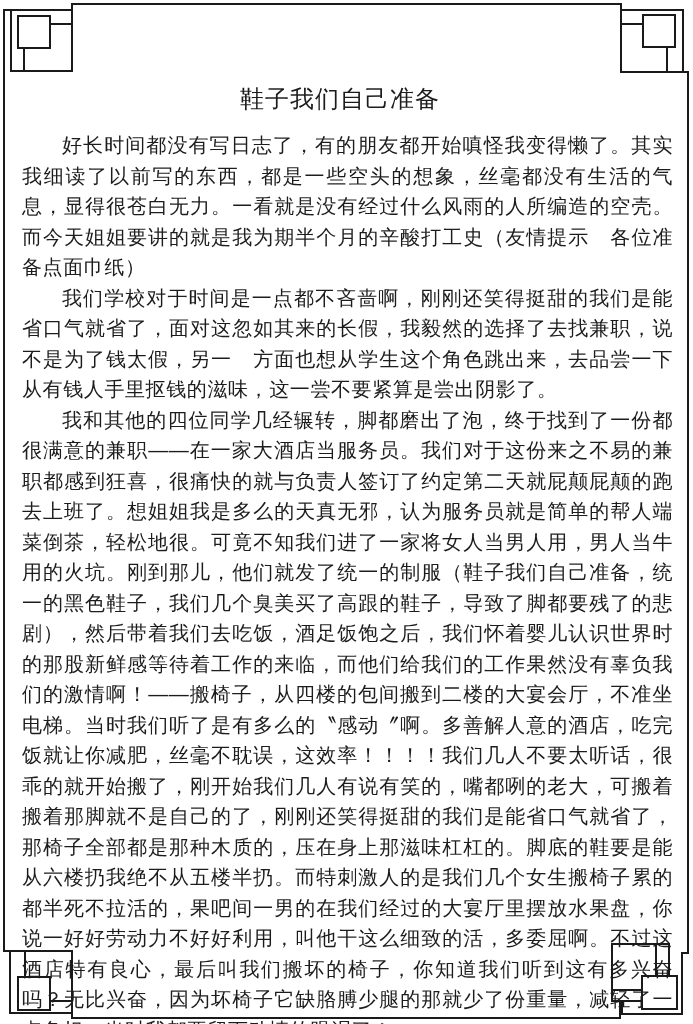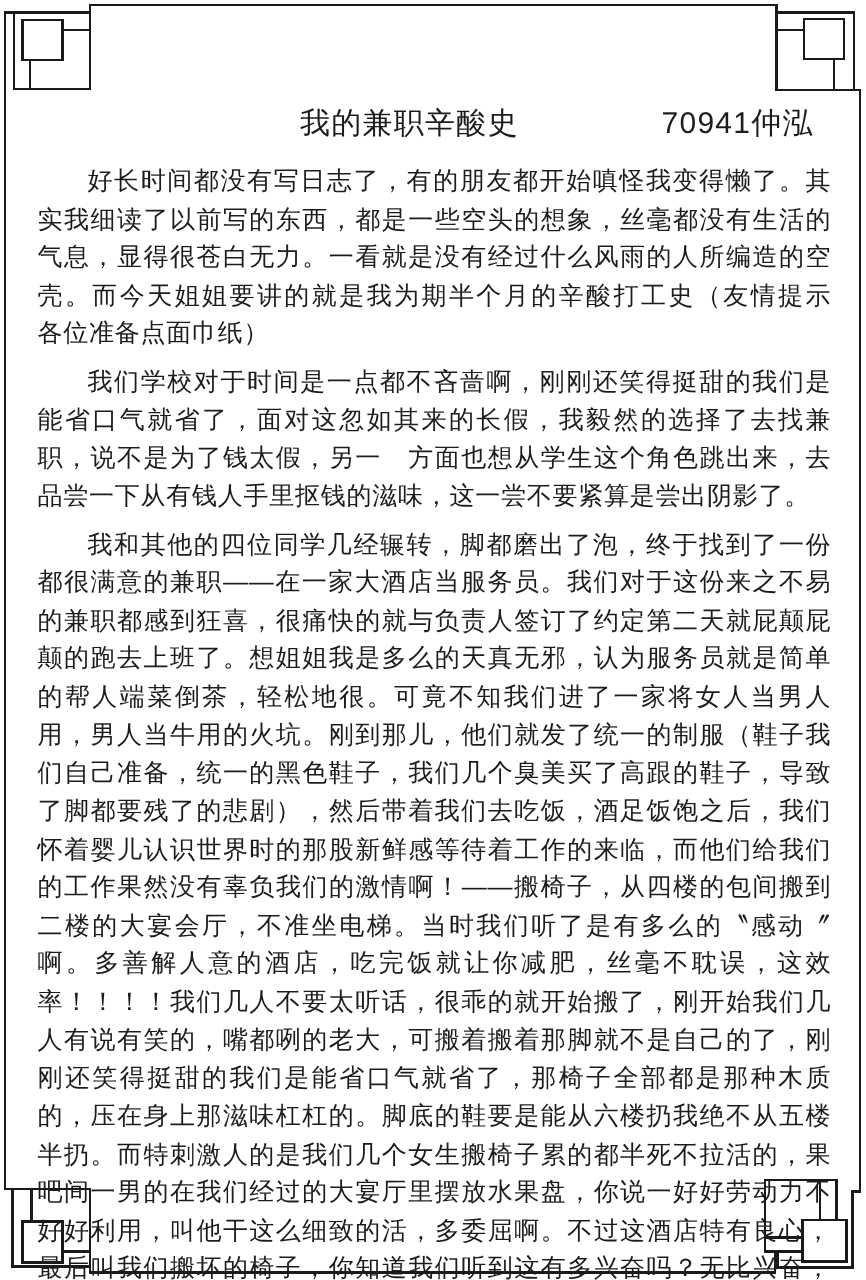--- a/index.html
+++ b/index.html
@@ -30,21 +30,21 @@
   .doc-title { font-weight:400; }
   .doc-author { font-weight:400; }
   .body-text {
     margin-top:16px;
     font-size:20px;
     line-height:30.5px;
     letter-spacing:0.6px;
     text-align:justify;
     text-justify:inter-ideograph;
   }
-  .body-text p { margin:8px; text-indent:2em; }
+  .body-text p { margin:0; text-indent:2em; }
 </style>
 </head>
 <body>
 
 <div class="page">
 
   <svg class="frame-svg" width="693" height="1024" viewBox="0 0 693 1024" fill="none" stroke="#1a1a1a" stroke-width="2" shape-rendering="crispEdges">
 
     <path d="M72,10 L72,4 L621,4 L621,10"></path>
 
@@ -79,22 +79,21 @@
       <rect x="612" y="944" width="57" height="57"></rect>
       <line x1="656" y1="944" x2="656" y2="976"></line>
       <line x1="612" y1="990" x2="642" y2="990"></line>
       <rect x="642" y="976" width="35" height="33" fill="#ffffff"></rect>
     </g>
   </svg>
 
   <div class="content">
 
     <div class="title-row">
-      <span class="doc-title">我的兼职辛酸史</span>
-      <span class="doc-author">70941仲泓</span>
+      <span class="doc-title">鞋子我们自己准备</span>
     </div>
 
     <div class="body-text">
       <p>好长时间都没有写日志了，有的朋友都开始嗔怪我变得懒了。其实我细读了以前写的东西，都是一些空头的想象，丝毫都没有生活的气息，显得很苍白无力。一看就是没有经过什么风雨的人所编造的空壳。而今天姐姐要讲的就是我为期半个月的辛酸打工史（友情提示　各位准备点面巾纸）</p>
       <p>我们学校对于时间是一点都不吝啬啊，刚刚还笑得挺甜的我们是能省口气就省了，面对这忽如其来的长假，我毅然的选择了去找兼职，说不是为了钱太假，另一　方面也想从学生这个角色跳出来，去品尝一下从有钱人手里抠钱的滋味，这一尝不要紧算是尝出阴影了。</p>
       <p>我和其他的四位同学几经辗转，脚都磨出了泡，终于找到了一份都很满意的兼职——在一家大酒店当服务员。我们对于这份来之不易的兼职都感到狂喜，很痛快的就与负责人签订了约定第二天就屁颠屁颠的跑去上班了。想姐姐我是多么的天真无邪，认为服务员就是简单的帮人端菜倒茶，轻松地很。可竟不知我们进了一家将女人当男人用，男人当牛用的火坑。刚到那儿，他们就发了统一的制服（鞋子我们自己准备，统一的黑色鞋子，我们几个臭美买了高跟的鞋子，导致了脚都要残了的悲剧），然后带着我们去吃饭，酒足饭饱之后，我们怀着婴儿认识世界时的那股新鲜感等待着工作的来临，而他们给我们的工作果然没有辜负我们的激情啊！——搬椅子，从四楼的包间搬到二楼的大宴会厅，不准坐电梯。当时我们听了是有多么的〝感动〞啊。多善解人意的酒店，吃完饭就让你减肥，丝毫不耽误，这效率！！！！我们几人不要太听话，很乖的就开始搬了，刚开始我们几人有说有笑的，嘴都咧的老大，可搬着搬着那脚就不是自己的了，刚刚还笑得挺甜的我们是能省口气就省了，那椅子全部都是那种木质的，压在身上那滋味杠杠的。脚底的鞋要是能从六楼扔我绝不从五楼半扔。而特刺激人的是我们几个女生搬椅子累的都半死不拉活的，果吧间一男的在我们经过的大宴厅里摆放水果盘，你说一好好劳动力不好好利用，叫他干这么细致的活，多委屈啊。不过这酒店特有良心，最后叫我们搬坏的椅子，你知道我们听到这有多兴奋吗？无比兴奋，因为坏椅子它缺胳膊少腿的那就少了份重量，减轻了一点负担，当时我都要留下动情的眼泪了！</p>
     </div>
 
   </div>
 </div>

